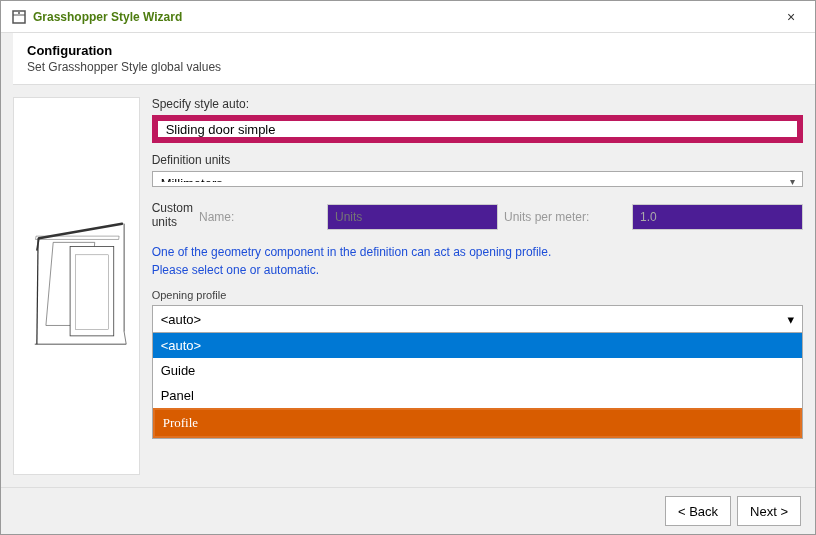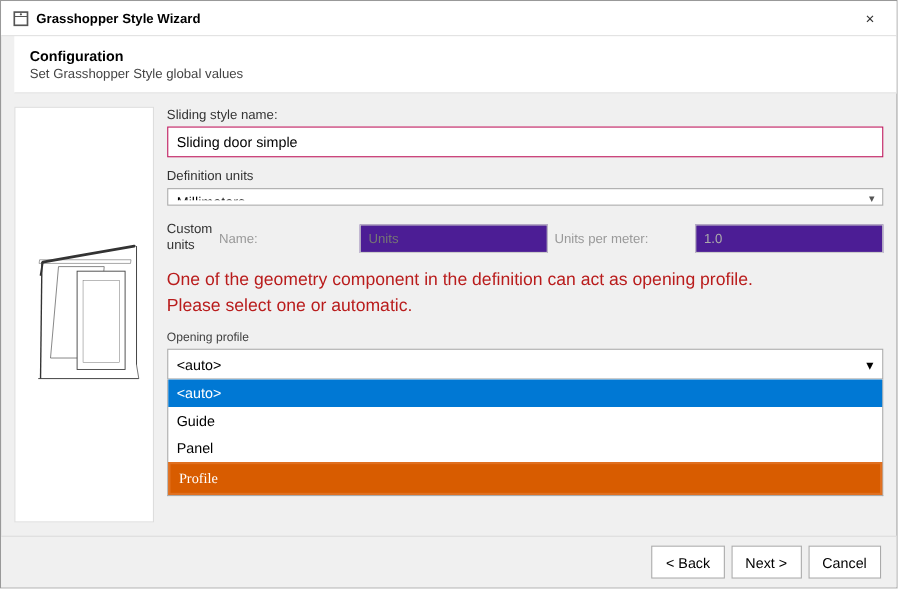--- a/index.html
+++ b/index.html
@@ -35,21 +35,21 @@
       height: 16px;
       margin-right: 6px;
       display: flex;
       align-items: center;
       justify-content: center;
     }
     .title-bar-text {
       flex: 1;
       font-size: 12px;
       font-weight: 600;
-      color: #000000;
+      color: #4d7c0f;
     }
     .title-bar-close {
       width: 28px;
       height: 22px;
       display: flex;
       align-items: center;
       justify-content: center;
       cursor: pointer;
       font-size: 14px;
       color: #333;
@@ -92,21 +92,21 @@
       gap: 10px;
     }
     .field-label {
       font-size: 12px;
       color: #333;
       margin-bottom: 4px;
     }
     .text-input {
       width: 100%;
       height: 28px;
-      border: 1px solid #be185d;
+      border: 6px solid #be185d;
       padding: 4px 8px;
       font-size: 13px;
       background: white;
       outline: none;
     }
     .select-wrapper {
       position: relative;
     }
     .select-input {
       width: 100%;
@@ -146,22 +146,22 @@
       flex: 1;
       height: 26px;
       border: 1px solid #ccc;
       padding: 3px 7px;
       font-size: 12px;
       background: #4c1d95;
       color: #aaa;
       outline: none;
     }
     .info-text {
-      font-size: 16px;
-      color: #b91c1c;
+      font-size: 12px;
+      color: #1d4ed8;
       line-height: 1.5;
     }
     .opening-profile-label {
       font-size: 11px;
       color: #404040;
       margin-bottom: 4px;
     }
     .dropdown-container {
       position: relative;
       border-radius: 13px;
@@ -273,21 +273,21 @@
 
         <line x1="265" y1="20" x2="265" y2="280" stroke="#333" stroke-width="2"></line>
 
         <rect x="60" y="50" width="200" height="8" fill="none" stroke="#444" stroke-width="1" transform="skewX(-8) translate(0,0)"></rect>
       </svg>
     </div>
 
     <div class="right-panel">
 
       <div>
-        <div class="field-label">Sliding style name:</div>
+        <div class="field-label">Specify style auto:</div>
         <input class="text-input" type="text" value="Sliding door simple" style="">
       </div>
 
       <div>
         <div class="field-label">Definition units</div>
         <div class="select-wrapper">
           <select class="select-input">
             <option>Millimeters</option>
             <option>Centimeters</option>
             <option>Meters</option>
@@ -326,15 +326,14 @@
             <div class="dropdown-item active-orange">Profile</div>
           </div>
         </div>
       </div>
     </div>
   </div>
 
   <div class="footer">
     <button class="btn">&lt; Back</button>
     <button class="btn">Next &gt;</button>
-    <button class="btn">Cancel</button>
   </div>
 </div>
 
 </body></html>

